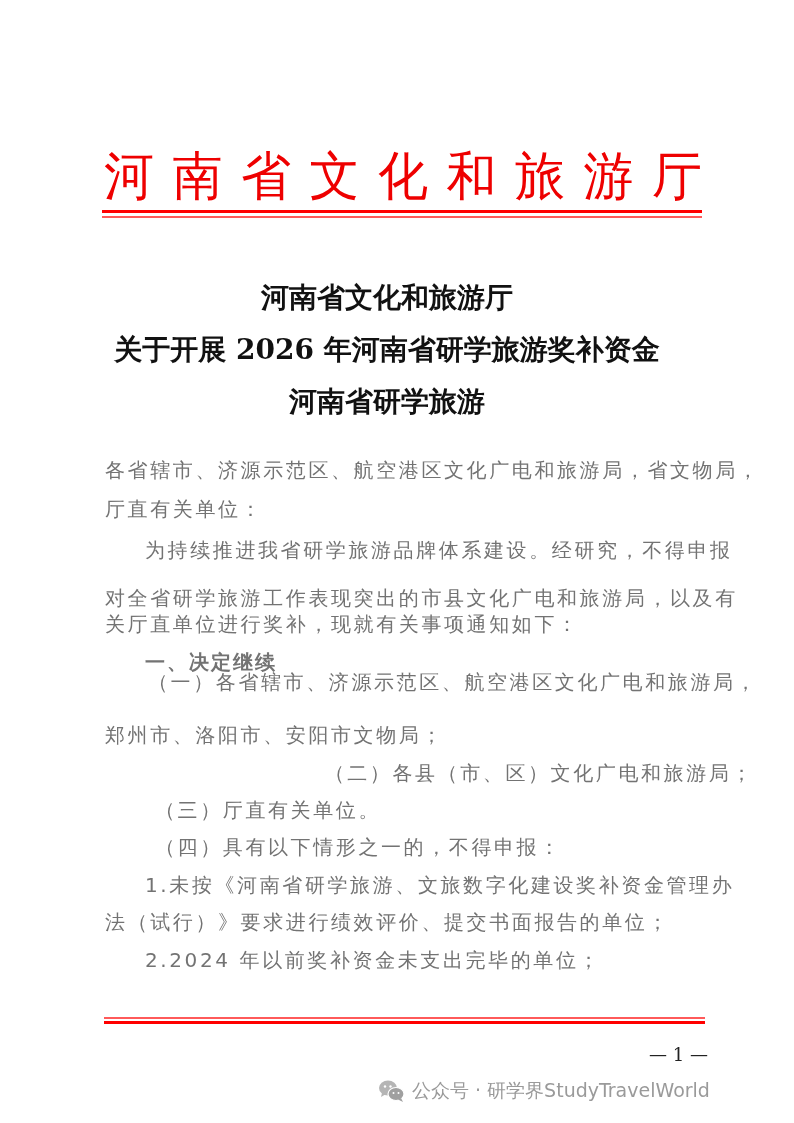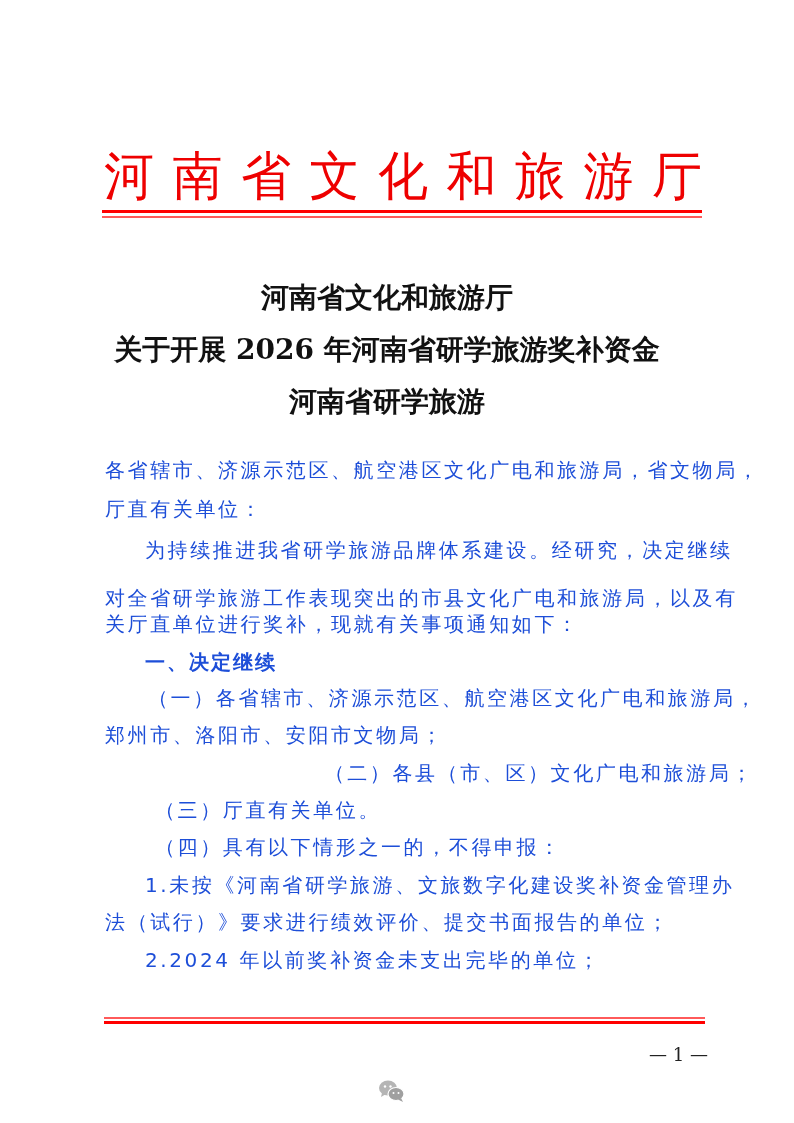--- a/index.html
+++ b/index.html
@@ -56,21 +56,21 @@
 
     .p {
       position: absolute;
       left: 105px;
       width: 595px;
       font-family: "DejaVu Sans", "Liberation Sans", sans-serif;
       font-size: 20px;
       line-height: 24px;
       letter-spacing: 2.6px;
       white-space: nowrap;
-      color: #1d4ed8;
+      color: #737373;
     }
     .p.indent { left: 145px; }
     .p.heading { left: 145px; font-weight: bold; letter-spacing: 2px; }
 
     .foot-rule-thin  { top: 1017px; height: 2px; background: #ff5a5a; left: 104px; width: 601px; position:absolute; }
     .foot-rule-thick { top: 1021px; height: 3px; background: #ff0000; left: 104px; width: 601px; position:absolute; }
 
     .page-num {
       position: absolute;
       left: 628px;
@@ -114,27 +114,27 @@
 <div class="rule-thick head-rule-thick"></div>
 <div class="rule-thin head-rule-thin"></div>
 
 <div class="doc-title l1">河南省文化和旅游厅</div>
 <div class="doc-title l2">关于开展 2026 年河南省研学旅游奖补资金</div>
 <div class="doc-title l3">河南省研学旅游</div>
 
 <div class="p" style="top:458px;">各省辖市、济源示范区、航空港区文化广电和旅游局，省文物局，</div>
 <div class="p" style="top:497px;">厅直有关单位：</div>
 
-<div class="p indent" style="top:538px;">为持续推进我省研学旅游品牌体系建设。经研究，决定继续</div>
+<div class="p indent" style="top:538px;">为持续推进我省研学旅游品牌体系建设。经研究，不得申报</div>
 <div class="p" style="top:575px;margin-top:11px;">对全省研学旅游工作表现突出的市县文化广电和旅游局，以及有</div>
 <div class="p" style="top:612px;">关厅直单位进行奖补，现就有关事项通知如下：</div>
 
 <div class="p heading" style="top:650px;">一、决定继续</div>
 
-<div class="p indent" style="top:686px; left:148px;">（一）各省辖市、济源示范区、航空港区文化广电和旅游局，</div>
+<div class="p indent" style="top:670px; left:148px;">（一）各省辖市、济源示范区、航空港区文化广电和旅游局，</div>
 <div class="p" style="top:723px;">郑州市、洛阳市、安阳市文物局；</div>
 <div class="p indent" style="top:761px; left:159px;text-align:right;">（二）各县（市、区）文化广电和旅游局；</div>
 <div class="p indent" style="top:798px; left:155px;">（三）厅直有关单位。</div>
 <div class="p indent" style="top:835px; left:155px;">（四）具有以下情形之一的，不得申报：</div>
 
 <div class="p indent" style="top:873px;">1.未按《河南省研学旅游、文旅数字化建设奖补资金管理办</div>
 <div class="p" style="top:910px;">法（试行）》要求进行绩效评价、提交书面报告的单位；</div>
 <div class="p indent" style="top:948px;">2.2024 年以前奖补资金未支出完毕的单位；</div>
 
 <div class="foot-rule-thin"></div>
@@ -148,13 +148,14 @@
       <ellipse cx="10" cy="9" rx="9" ry="7.5" fill="#b5b5b5"></ellipse>
       <path d="M4 14 L3 18 L8 15 Z" fill="#b5b5b5"></path>
       <ellipse cx="18" cy="15" rx="8" ry="6.5" fill="#a0a0a0" stroke="#fff" stroke-width="1.2"></ellipse>
       <path d="M23 19 L25 23 L20 20.5 Z" fill="#a0a0a0"></path>
       <circle cx="7" cy="7.5" r="1.2" fill="#fff"></circle>
       <circle cx="12.5" cy="7.5" r="1.2" fill="#fff"></circle>
       <circle cx="15.5" cy="14" r="1" fill="#fff"></circle>
       <circle cx="20.5" cy="14" r="1" fill="#fff"></circle>
     </svg>
   </span>
+  <span>公众号 · 研学界StudyTravelWorld</span>
 </div>
 
 </body></html>

